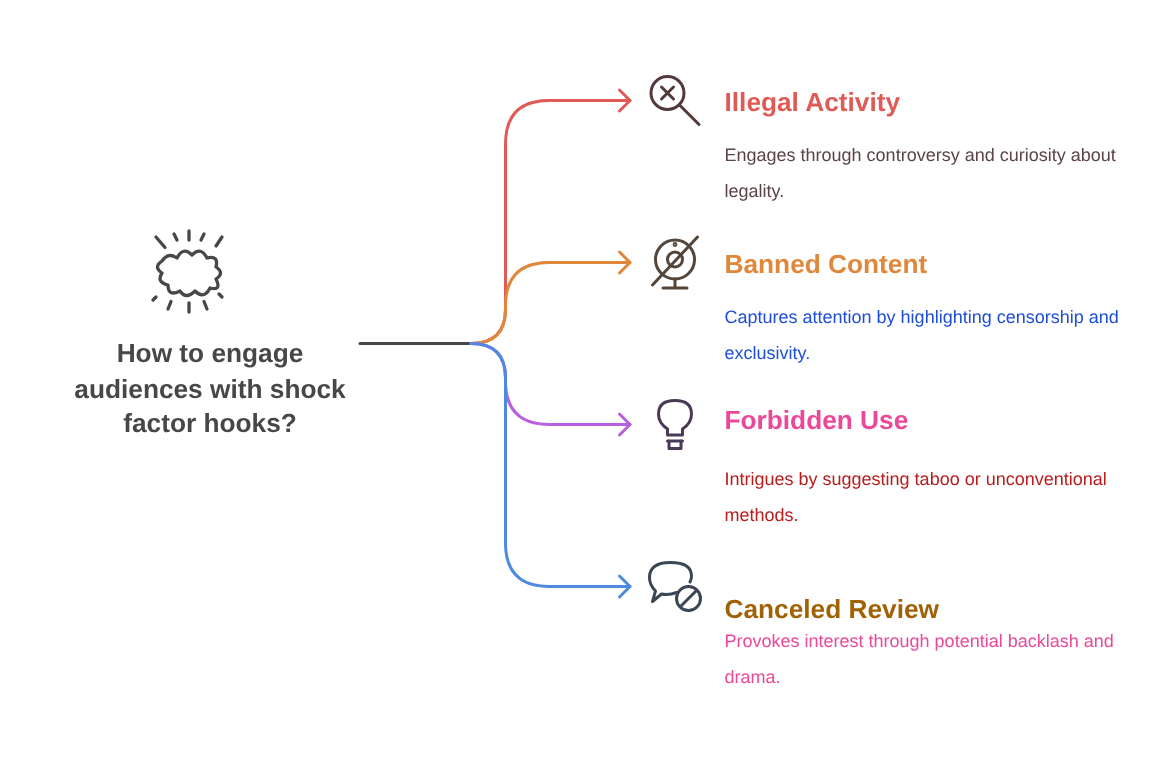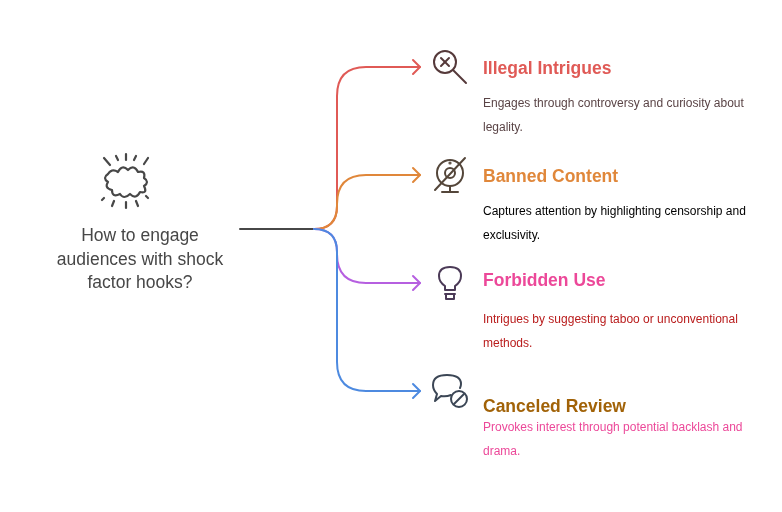--- a/index.html
+++ b/index.html
@@ -27,21 +27,21 @@
       top: 150px;
       width: 64px;
       height: 64px;
     }
     .root-title {
       position: absolute;
       left: 40px;
       top: 224px;
       width: 200px;
       text-align: center;
-      font-weight: normal;
+      font-weight: bold;
       font-size: 17.5px;
       line-height: 23.5px;
       color: #474747;
     }
     .branch-icon {
       position: absolute;
       width: 40px;
       height: 40px;
     }
     .branch-title {
@@ -94,33 +94,33 @@
   <line x1="54" y1="48" x2="52" y2="46"></line>
 </svg>
 <div class="root-title">How to engage audiences with shock factor hooks?</div>
 
 <svg class="branch-icon" style="left:430px;top:47px;" viewBox="0 0 40 40" fill="none" stroke="#55393a" stroke-width="2" stroke-linecap="round" stroke-linejoin="round">
   <circle cx="15" cy="15" r="11"></circle>
   <line x1="23" y1="23" x2="36" y2="36"></line>
   <line x1="11" y1="11" x2="19" y2="19"></line>
   <line x1="19" y1="11" x2="11" y2="19"></line>
 </svg>
-<div class="branch-title" style="top: 57px; color: rgb(224, 90, 86);">Illegal Intrigues</div>
+<div class="branch-title" style="top: 57px; color: rgb(224, 90, 86);">Illegal Activity</div>
 <div class="branch-desc" style="top: 91px; color: rgb(90, 68, 70);">Engages through controversy and curiosity about legality.</div>
 
 <svg class="branch-icon" style="left:430px;top:155px;" viewBox="0 0 40 40" fill="none" stroke="#54463a" stroke-width="2" stroke-linecap="round" stroke-linejoin="round">
   <circle cx="20" cy="18" r="13"></circle>
   <circle cx="20" cy="18" r="5"></circle>
   <circle cx="20" cy="8" r="0.6"></circle>
   <line x1="20" y1="31" x2="20" y2="36"></line>
   <line x1="12" y1="37" x2="28" y2="37"></line>
   <line x1="5" y1="35" x2="35" y2="3"></line>
 </svg>
 <div class="branch-title" style="top: 165px; color: rgb(224, 135, 58);">Banned Content</div>
-<div class="branch-desc" style="top: 199px; color: #000000;">Captures attention by highlighting censorship and exclusivity.</div>
+<div class="branch-desc" style="top: 199px; color: #1d4ed8;">Captures attention by highlighting censorship and exclusivity.</div>
 
 <svg class="branch-icon" style="left:430px;top:263px;" viewBox="0 0 40 40" fill="none" stroke="#4b3a57" stroke-width="2" stroke-linecap="round" stroke-linejoin="round">
   <path d="M15 27 L15 23 Q9 19 9 13 Q9 4 20 4 Q31 4 31 13 Q31 19 25 23 L25 27 Z"></path>
   <line x1="15" y1="31" x2="25" y2="31"></line>
   <path d="M16 31 L16 36 L24 36 L24 31"></path>
 </svg>
 <div class="branch-title" style="top: 269px; color: #ec4899; text-align: right;">Forbidden Use</div>
 <div class="branch-desc" style="top: 307px; color: #b91c1c;">Intrigues by suggesting taboo or unconventional methods.</div>
 
 <svg class="branch-icon" style="left:430px;top:371px;" viewBox="0 0 40 40" fill="none" stroke="#3b4655" stroke-width="2" stroke-linecap="round" stroke-linejoin="round">

